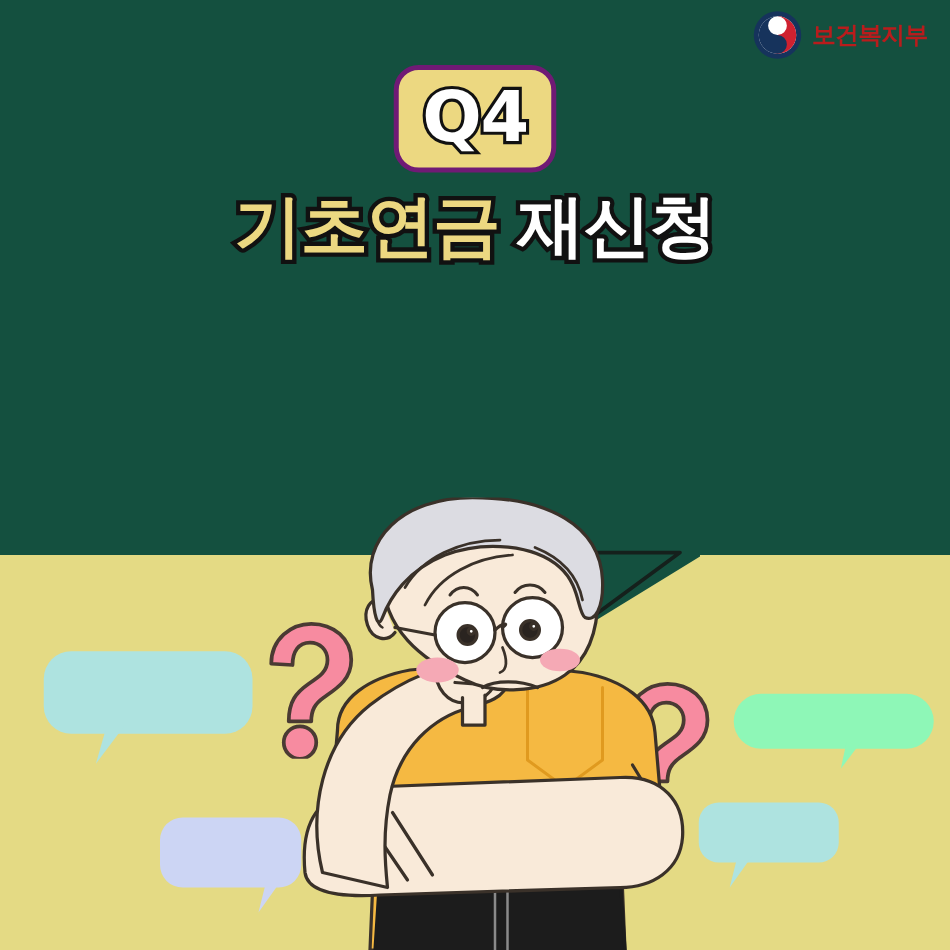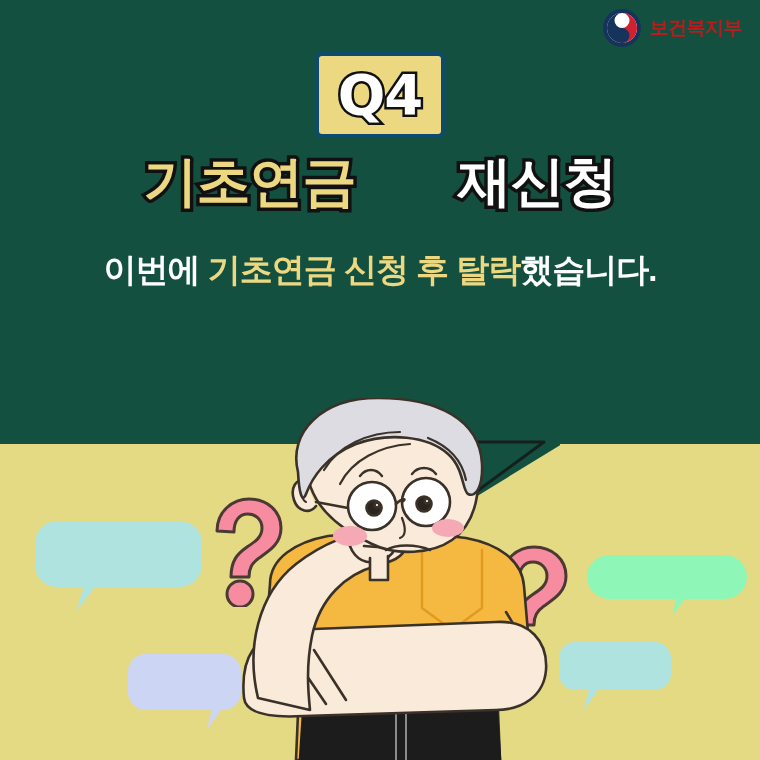--- a/index.html
+++ b/index.html
@@ -58,22 +58,22 @@
 
   
   #q-badge {
     position: absolute;
     left: 50%;
     transform: translateX(-50%);
     top: 52px;
     width: 122px;
     height: 78px;
     background: #ecd881;
-    border: 4px solid #0c4a6e;
-    border-radius: 7px;
+    border: 4px solid #701a75;
+    border-radius: 20px;
     display: flex;
     align-items: center;
     justify-content: center;
     z-index: 4;
   }
   #q-badge .q-label {
     font-family: "DejaVu Sans", sans-serif;
     font-size: 56px;
     font-weight: bold;
     color: #ffffff;
@@ -99,21 +99,20 @@
   }
   #headline .hl-gold {
     color: #ecd881;
     -webkit-text-stroke: 7px #111111;
     paint-order: stroke fill;
   }
   #headline .hl-white {
     color: #ffffff;
     -webkit-text-stroke: 7px #111111;
     paint-order: stroke fill;
-    margin-left: 44px;
   }
 
   
   .body-line {
     position: absolute;
     left: 0;
     width: 760px;
     text-align: center;
     font-size: 33px;
     font-weight: bold;
@@ -327,18 +326,15 @@
   </div>
 
   <div id="q-badge">
     <span class="q-label">Q4</span>
   </div>
 
   <div id="headline">
     <span class="hl-gold">기초연금</span><span class="hl-white">&nbsp;</span><span class="hl-white">재신청</span>
   </div>
 
-  <div class="body-line" id="body-line-1">
-    <span>이번에 </span><span class="em-gold">기초연금 신청 후 탈락</span><span>했습니다.</span>
-  </div>
 
 
 </div>
 
 </body></html>

